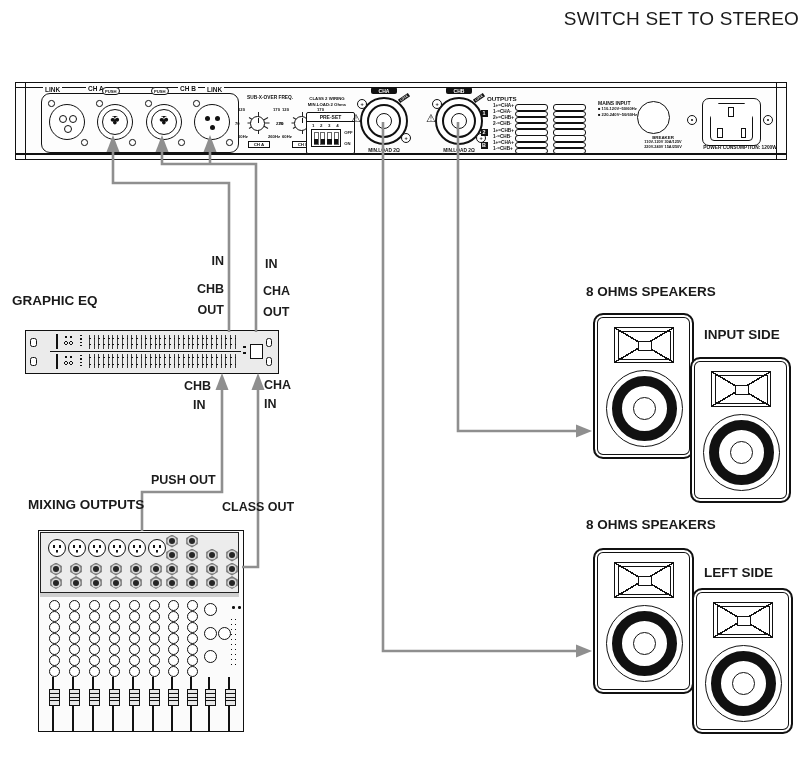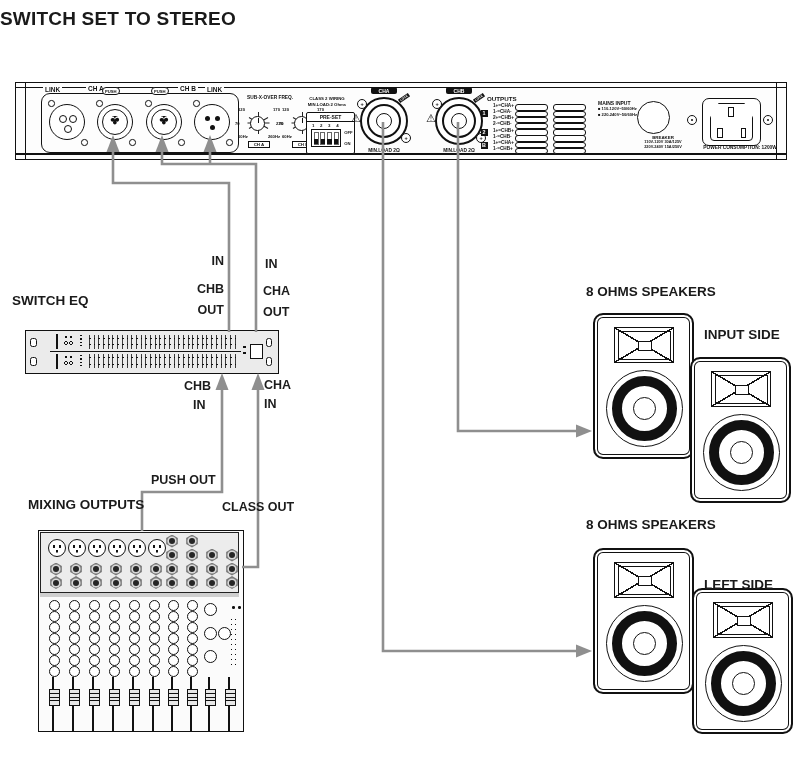--- a/index.html
+++ b/index.html
@@ -1,19 +1,19 @@
 <!DOCTYPE html>
 <html><head>
 <meta charset="utf-8">
 <style>
   html,body{margin:0;padding:0;background:#fff}
   .stage{position:relative;width:799px;height:760px;background:#fff;overflow:hidden;
          font-family:"Liberation Sans",sans-serif;color:#111}
   
-  .title{position:absolute;left:0;right:0;top:8px;text-align:left;font-size:19px;font-weight:700;letter-spacing:.2px;color:#1a1a1a}
+  .title{position:absolute;left:0;right:0;top:8px;text-align:right;font-size:19px;font-weight:400;letter-spacing:.2px;color:#1a1a1a}
   
   svg.wires{position:absolute;left:0;top:0;z-index:6;pointer-events:none}
   
   .amp{position:absolute;left:15px;top:82px;width:770px;height:76px;border:1.6px solid #111;background:#fdfdfd}
   .edge-h{position:absolute;left:0;right:0;height:1.2px;background:#111}
   .edge-v{position:absolute;top:0;bottom:0;width:1.2px;background:#111}
   .conn-box{position:absolute;left:25px;top:10px;width:196px;height:58px;border:1.5px solid #111;border-radius:9px;background:#fdfdfd}
   .plabel{position:absolute;font-size:6.5px;font-weight:700;background:#fdfdfd;padding:0 2px;z-index:2;white-space:nowrap}
   .pill{position:absolute;font-size:4.2px;font-weight:700;border:1px solid #111;border-radius:4px;background:#fff;padding:0.5px 2px;z-index:2}
   .axlr,.combo{position:absolute;width:34px;height:34px;border:1.8px solid #111;border-radius:50%;background:#fff}
@@ -320,21 +320,21 @@
       <div class="outrow" style="left: 477px; top: 39.4px;">2-=CHB-</div>
       <div class="outrow" style="left: 477px; top: 45.6px;">1+=CHB+</div>
       <div class="outrow" style="left: 477px; top: 51.8px;">1-=CHB-</div>
       <div class="outrow" style="left: 477px; top: 58px;">1+=CHA+</div>
       <div class="outrow" style="left: 477px; top: 64.2px;">1-=CHB+</div>
       <div class="outmk" style="left: 464.5px; top: 26.5px;">1</div>
       <div class="outmk" style="left: 464.5px; top: 46px;">2</div>
       <div class="outmk" style="left: 464.5px; top: 58.5px;">B</div>
     </div>
 
-  <div class="seclabel" style="left:12px;top:293px">SWITCH EQ</div>
+  <div class="seclabel" style="left:12px;top:293px">GRAPHIC EQ</div>
 
   <div class="eq">
     <div class="eq-sep"></div>
     <div class="eq-hole" style="left:4px;top:7px"></div>
     <div class="eq-hole" style="left:4px;top:26px"></div>
     <div class="eq-hole" style="right:6px;top:7px"></div>
     <div class="eq-hole" style="right:6px;top:26px"></div>
     <div class="eq-left" style="top:3px"></div>
     <div class="eq-left" style="top:22.5px"></div>
     <div class="eq-band" style="top:3.5px"></div>
@@ -493,21 +493,21 @@
   <div class="spk" style="left:593px;top:313px">
     <div class="horn"></div>
     <div class="woof"></div>
   </div>
   <div class="spk" style="left:690px;top:357px">
     <div class="horn"></div>
     <div class="woof"></div>
   </div>
 
   <div class="seclabel" style="left:586px;top:517px">8 OHMS SPEAKERS</div>
-  <div class="seclabel" style="left:704px;top:577px">LEFT SIDE</div>
+  <div class="seclabel" style="left:704px;top:565px">LEFT SIDE</div>
   <div class="spk" style="left:593px;top:548px">
     <div class="horn"></div>
     <div class="woof"></div>
   </div>
   <div class="spk" style="left:692px;top:588px">
     <div class="horn"></div>
     <div class="woof"></div>
   </div>
 
   <svg class="wires" width="799" height="760" viewBox="0 0 799 760">

